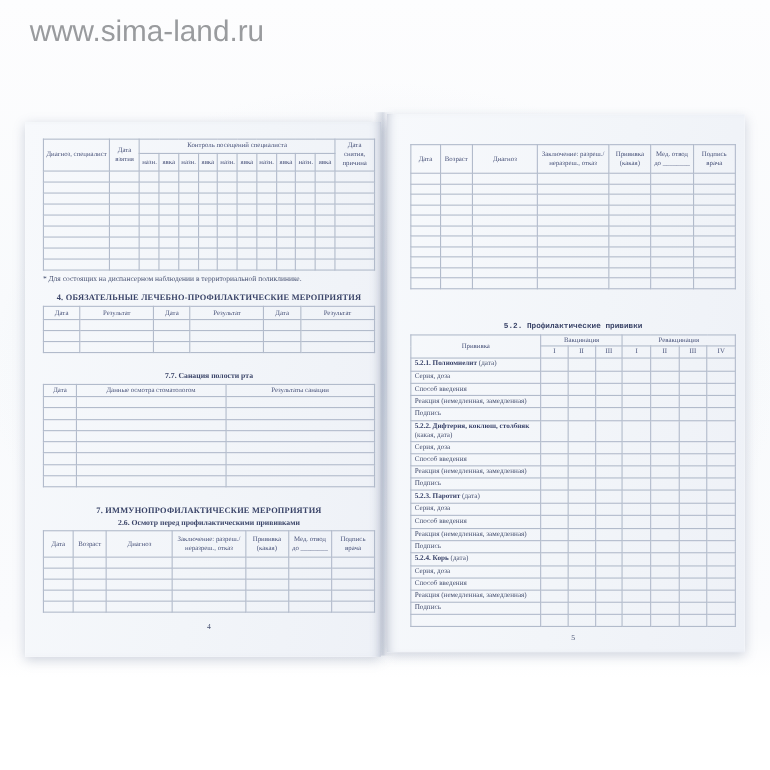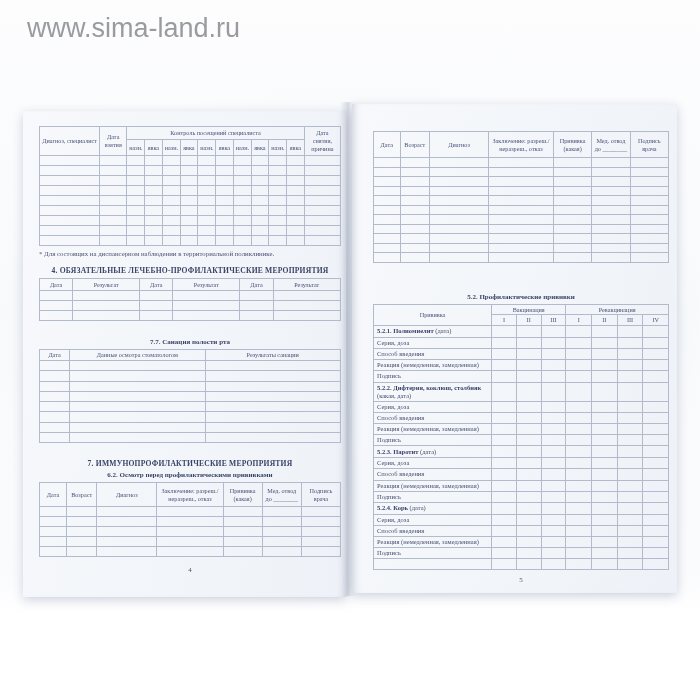--- a/index.html
+++ b/index.html
@@ -64,21 +64,21 @@
   .t-disp tbody:not(:first-of-type) { border-top: 1px solid #79839d; }
 
   .footnote { margin-top: 4px; font-size: 6.8px; color: #4a5474; }
 
   .sec-title { margin-top: 9px; text-align: center; font-weight: bold;
                font-size: 7.6px; color: #3a4468; letter-spacing: 0.2px; font-family: Liberation Serif, serif; }
   .sub-title { margin-top: 3px; text-align: center; font-weight: bold;
                font-size: 7px; color: #3a4468; }
   .mt17 { margin-top: 17px; }
   .mt16 { margin-top: 16px; }
-  .mt30 { margin-top: 30px; }
+  .mt30 { margin-top: 30px; font-family: Liberation Mono, monospace; }
   .tbl-gap { margin-top: 3px; }
 
   .t-deworm thead tr { height: 12px; }
   .t-deworm tbody tr { height: 10px; }
 
   .t-oral thead tr { height: 11px; }
   .t-oral tbody tr { height: 10.3px; }
 
   .t-exam thead tr { height: 24px; }
   .t-exam tbody tr { height: 10px; }
@@ -386,21 +386,21 @@
         </tr>
         <tr>
           <td></td>
           <td></td>
           <td></td>
         </tr>
       </tbody>
   </table>
 
   <div class="sec-title mt16">7. ИММУНОПРОФИЛАКТИЧЕСКИЕ МЕРОПРИЯТИЯ</div>
-  <div class="sub-title">6.2. Осмотр перед профилактическими прививками</div>
+  <div class="sub-title">2.6. Осмотр перед профилактическими прививками</div>
 
   <table class="ftable t-exam tbl-gap">
     <colgroup>
       <col style="width:9%">
         <col style="width:10%">
         <col style="width:20%">
         <col style="width:22%">
       <col style="width:13%">
         <col style="width:13%">
         <col style="width:13%">

